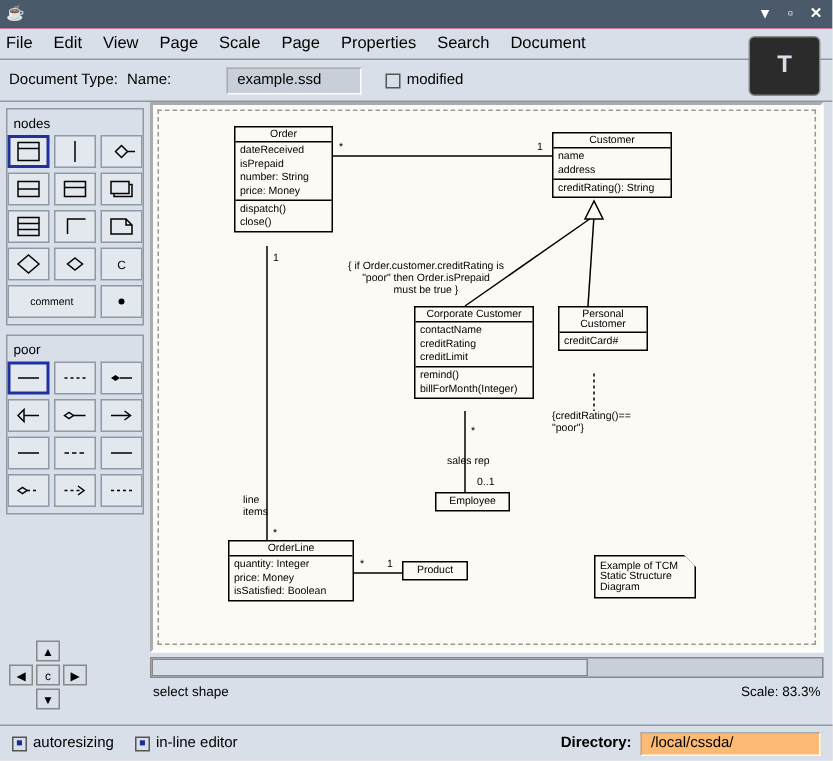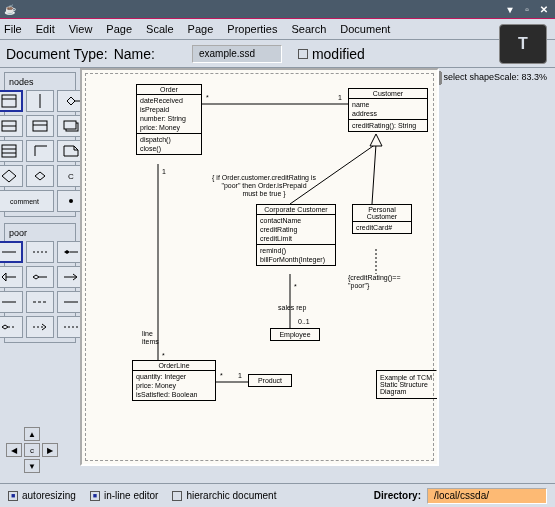--- a/index.html
+++ b/index.html
@@ -6,38 +6,38 @@
 body { background: #d9dfe8; font-size: 10px; color: #000; width: 555px; height: 507px; overflow: hidden; }
 .titlebar { background: #4a5a6a; color: #fff; height: 18px; display: flex; align-items: center; padding: 0 4px; font-size: 11px; font-weight: bold; }
 .titlebar .spacer { flex: 1; }
 .titlebar .wbtn { width: 14px; height: 14px; margin-left: 3px; display:flex; align-items:center; justify-content:center; font-size:10px; }
 .titlebar .ticon { margin-right: 4px; font-size:10px; }
 .menubar { background: #d9dfe8; height: 22px; display: flex; align-items: center; padding: 0 4px; border-top: 1px solid #be185d; border-bottom: 1px solid #8e99a5; }
 .menubar .menuitem { margin-right: 14px; font-size: 11px; cursor: default; }
 .menubar .help { margin-left: auto; }
 .logo { position:absolute; right:8px; top:24px; width:48px; height:40px; background:#2b2b2b; border-radius:4px; border:1px solid #888; display:flex; align-items:center; justify-content:center; color:#d9dfe8; font-size:16px; font-weight:900; }
 .docbar { height: 28px; display:flex; align-items:center; padding:0 6px; background:#d9dfe8; border-bottom:1px solid #8e99a5; }
-.docbar .lbl { font-size:14px; margin-right:6px; white-space:nowrap; }
+.docbar .lbl { font-size:10px; margin-right:6px; white-space:nowrap; }
 .docbar .field { background:#c8cfd8; border:1px inset #fff; height:18px; padding:2px 6px; font-size:10px; margin-right:16px; }
 .docbar .field.ftype { width:140px; }
 .docbar .field.fname { width:90px;margin-left:31px; }
 .chk { width:10px; height:10px; border:1px solid #555; margin-right:4px; display:inline-flex; align-items:center; justify-content:center; background:#d9dfe8; }
 .chk.on::after { content:"■"; font-size:7px; color:#1a1a1a; line-height:7px; }
 .chk.blue.on::after { color:#1a2a9a; }
 .mainrow { display:flex; height: 398px; }
-.palette-col { width:80px; padding:4px 4px 0 4px; display:flex; flex-direction:column; gap:6px; }
+.palette-col { width:100px; padding:4px 4px 0 4px; display:flex; flex-direction:column; gap:6px; }
 .panel { border:1px solid #8e99a5; background:#d9dfe8; padding:2px 2px 4px 2px; }
 .panel-title { font-size:9px; margin:2px 0 3px 2px; }
 .grid { display:grid; grid-template-columns: repeat(3, 28px); gap:3px; justify-content:center; }
 .tool { width:28px; height:22px; border:1px solid #8e99a5; background:#e3e8ef; display:flex; align-items:center; justify-content:center; position:relative; }
 .tool svg { width:18px; height:14px; }
 .tool.sel { border:2px solid #2030a0; }
 .tool.tiny { font-size:8px; }
 .create-curve { display:flex; align-items:center; padding:4px 2px; font-size:9px; }
-.canvas-col { flex:1; display:flex; flex-direction:row; padding:0 6px 0 0; }
+.canvas-col { flex:1; display:flex; flex-direction:column; padding:0 6px 0 0; }
 .canvas-wrap { border:2px inset #fff; background:#fcfaf5; flex:1; position:relative; overflow:hidden; }
 .canvas { position:absolute; inset:3px; border:1px dashed #999; background:#fcfaf5; }
 .scroll-h { height:14px; background:#c8cfd8; border:1px solid #888; margin-top:3px; position:relative; }
 .scroll-h .thumb { position:absolute; left:0; top:0; bottom:0; width:65%; background:#d9dfe8; border:1px solid #888; }
 .status-row { display:flex; justify-content:space-between; padding:4px 2px 0 2px; font-size:9px; }
 .navbox { position:absolute; left:6px; bottom:32px; width:56px; height:48px; display:grid; grid-template-columns:repeat(3,16px); grid-template-rows:repeat(3,14px); gap:2px; place-items:center; }
 .navbox .nb { width:16px; height:14px; border:1px solid #888; background:#d9dfe8; font-size:8px; display:flex; align-items:center; justify-content:center; }
 .bottombar { position:absolute; left:0; right:0; bottom:0; height:24px; display:flex; align-items:center; padding:0 8px; border-top:1px solid #8e99a5; background:#d9dfe8; font-size:10px; }
 .bottombar .opt { display:flex; align-items:center; margin-right:14px;text-align:right; }
 .bottombar .dirfield { background:#fdba74; border:1px inset #fff; height:16px; padding:1px 6px; width:120px; font-size:10px; }
@@ -348,19 +348,15 @@
 
 <div class="bottombar">
   <span class="opt">
     <span class="chk blue on"></span>
     <span>autoresizing</span>
   </span>
   <span class="opt">
     <span class="chk blue on"></span>
     <span>in-line editor</span>
   </span>
-  <span class="opt">
-    <span class="chk"></span>
-    <span>hierarchic document</span>
-  </span>
   <span style="margin-left:auto;margin-right:6px;"><b>Directory:</b></span>
   <span class="dirfield">/local/cssda/</span>
 </div>
 
 </body></html>

